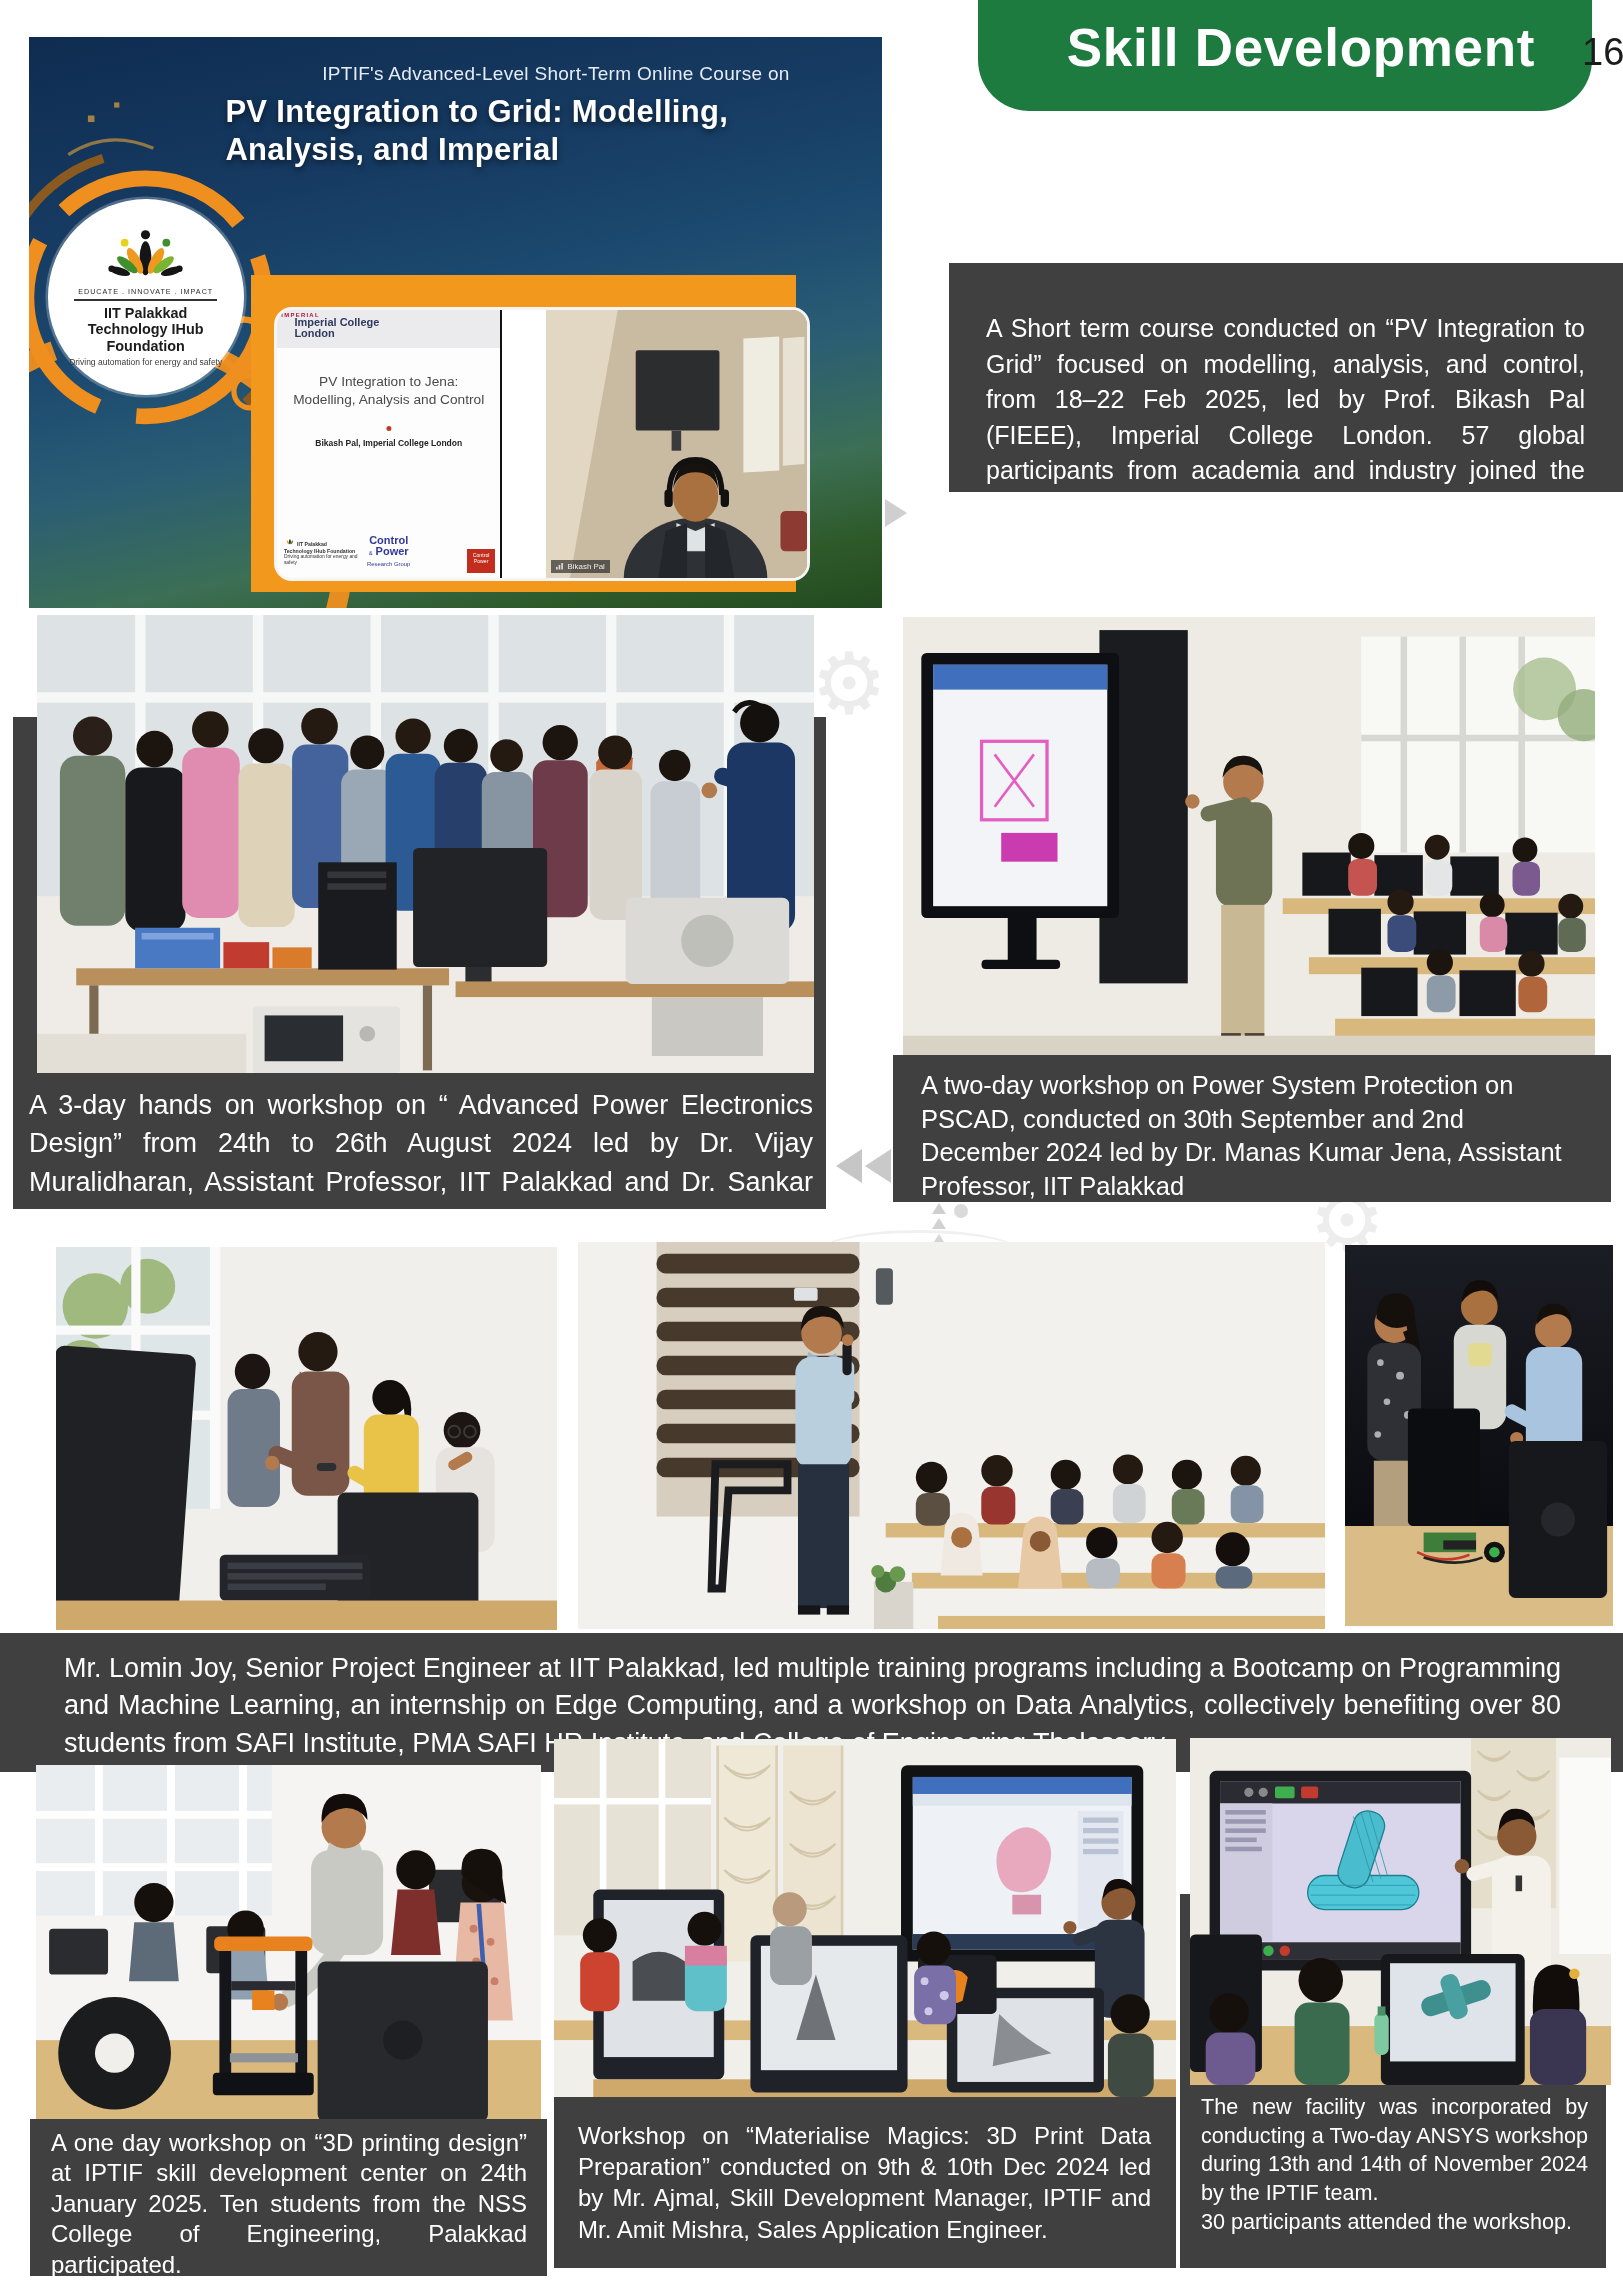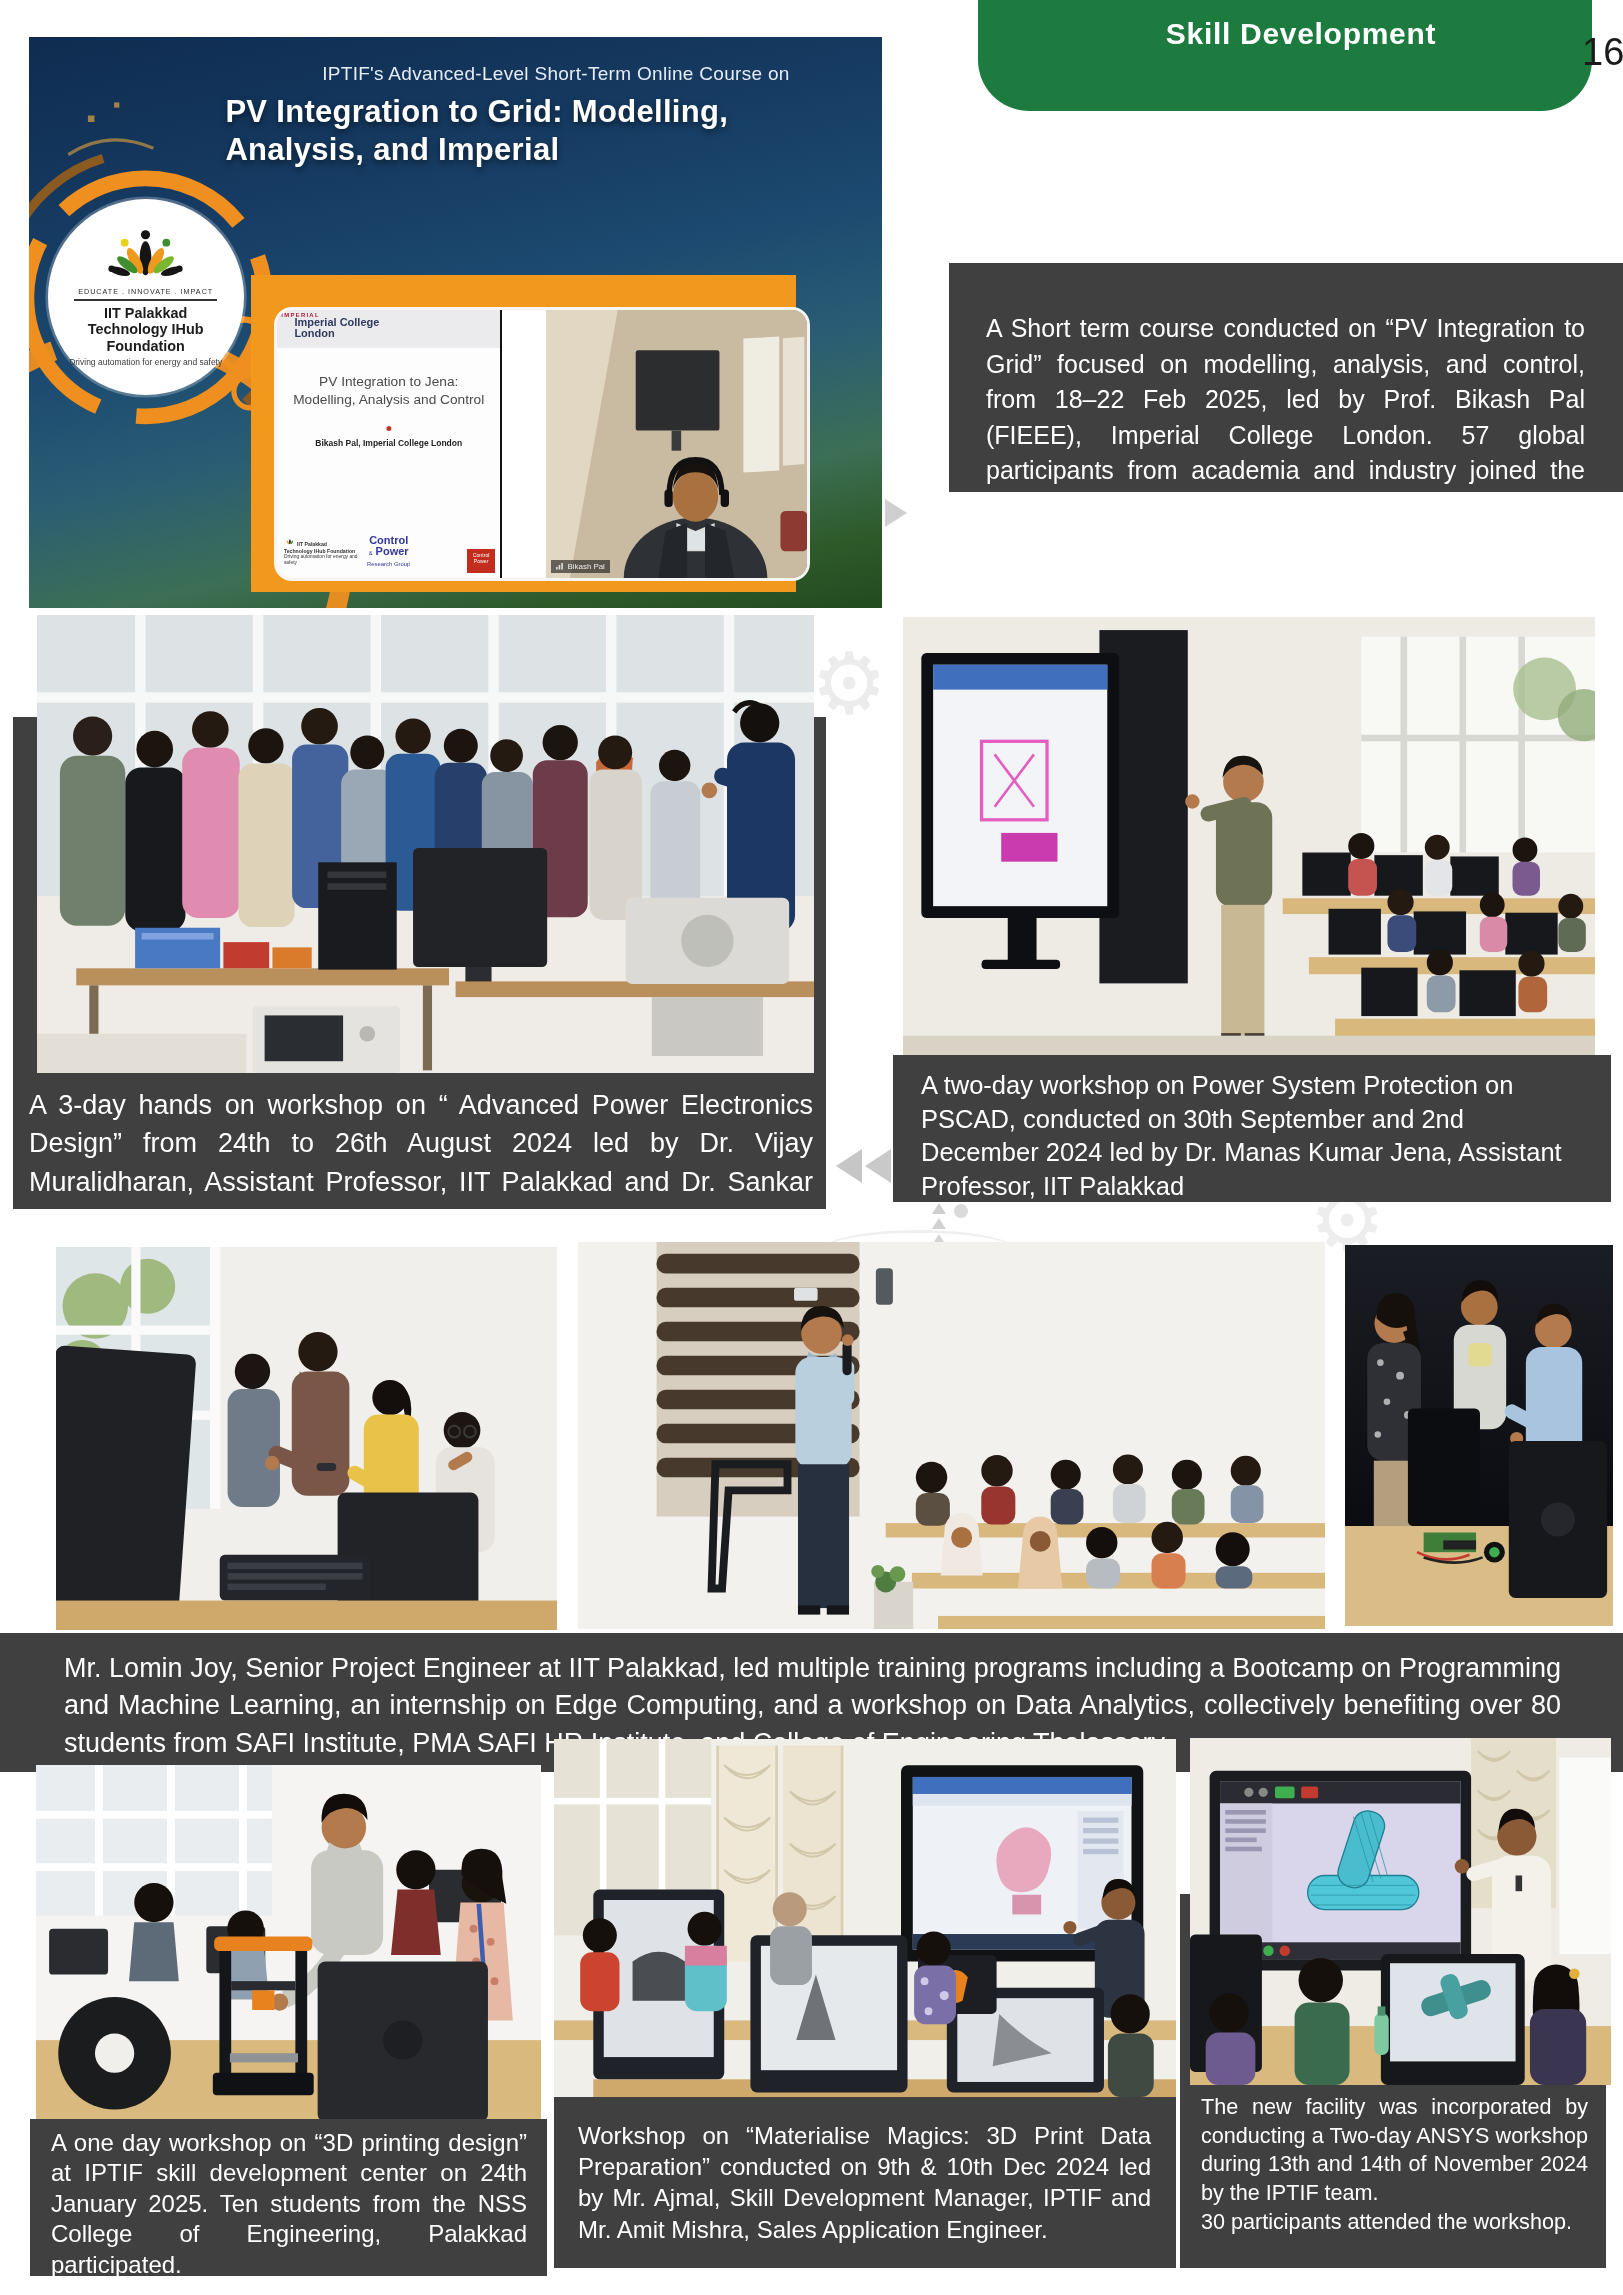--- a/index.html
+++ b/index.html
@@ -2,21 +2,21 @@
 <html style="font-size:10.5px"><head>
 <meta charset="utf-8">
 <style>
   html,body{margin:0;padding:0;background:#fff;}
   .page{position:relative;width:1623px;height:2295px;background:#ffffff;
         font-family:"Liberation Sans",sans-serif;overflow:hidden;}
   .abs{position:absolute;}
   
   .banner{left:978px;top:0;width:614px;height:111px;background:#1e7b3f;
           border-radius:0 0 51px 51px;display:flex;align-items:flex-start;justify-content:center;}
-  .banner span{margin-top:17px;font-size:30px;font-weight:bold;color:#ffffff;letter-spacing:0.7px;margin-left:32px;}
+  .banner span{margin-top:17px;font-size:53px;font-weight:bold;color:#ffffff;letter-spacing:0.7px;margin-left:32px;}
   .pagenum{left:1582px;top:31px;font-size:38px;color:#1c1c1c;}
   
   .poster{left:29.4px;top:37px;width:853px;height:571px;overflow:hidden;
     background:linear-gradient(168deg,#0f2c50 0%,#163a61 26%,#1c4a70 46%,#2a5d74 62%,#3c6f55 78%,#2e5a2a 90%,#234a20 100%);}
   .poster-kicker{left:222px;top:26px;width:609px;text-align:center;color:#e6ecf5;font-size:19px;letter-spacing:0.3px;}
   .poster-title{left:196px;top:56px;width:638px;text-align:left;color:#ffffff;font-size:31px;font-weight:bold;
     line-height:1.22;text-shadow:0 2.6px 6.5px rgba(0,0,0,.5);letter-spacing:0.3px;}
   .orange-panel{left:222px;top:238px;width:545px;height:317px;background:#f2991d;}
   .logo-circle{left:18.3px;top:162px;width:196px;height:196px;border-radius:50%;background:#ffffff;
     display:flex;flex-direction:column;align-items:center;justify-content:center;text-align:center;box-shadow:0 0 0 2.6px rgba(255,255,255,.25);}

